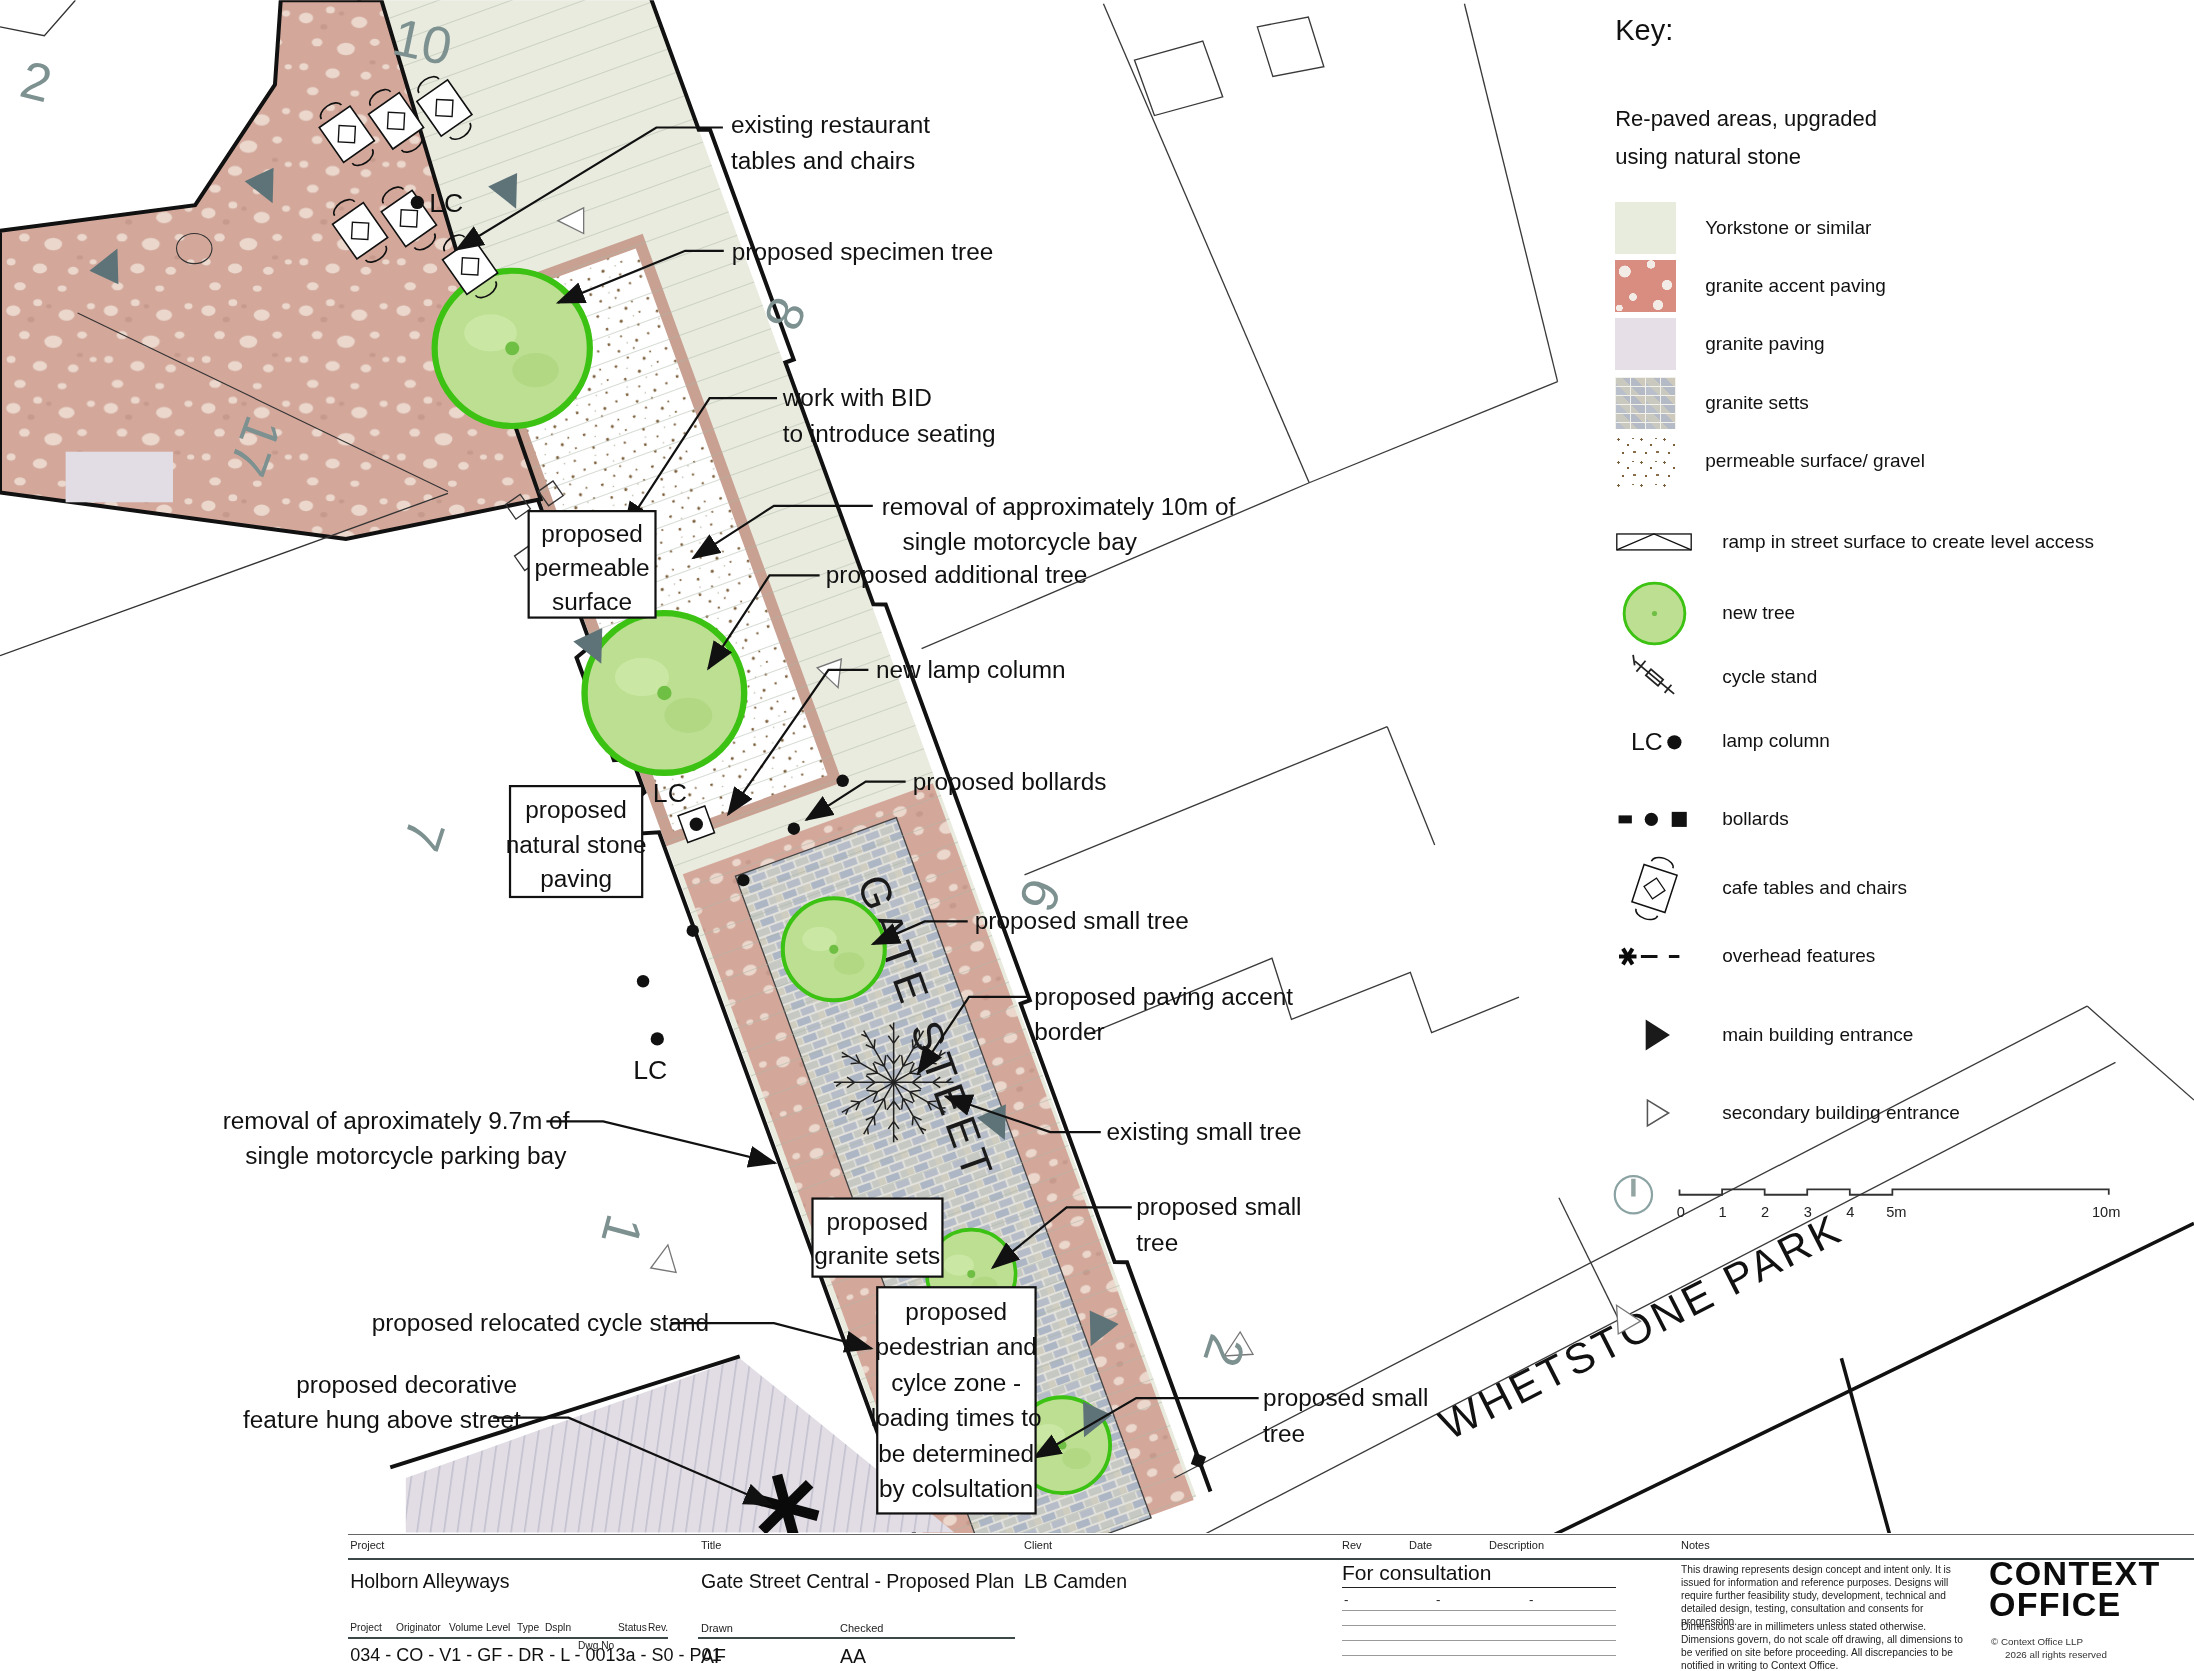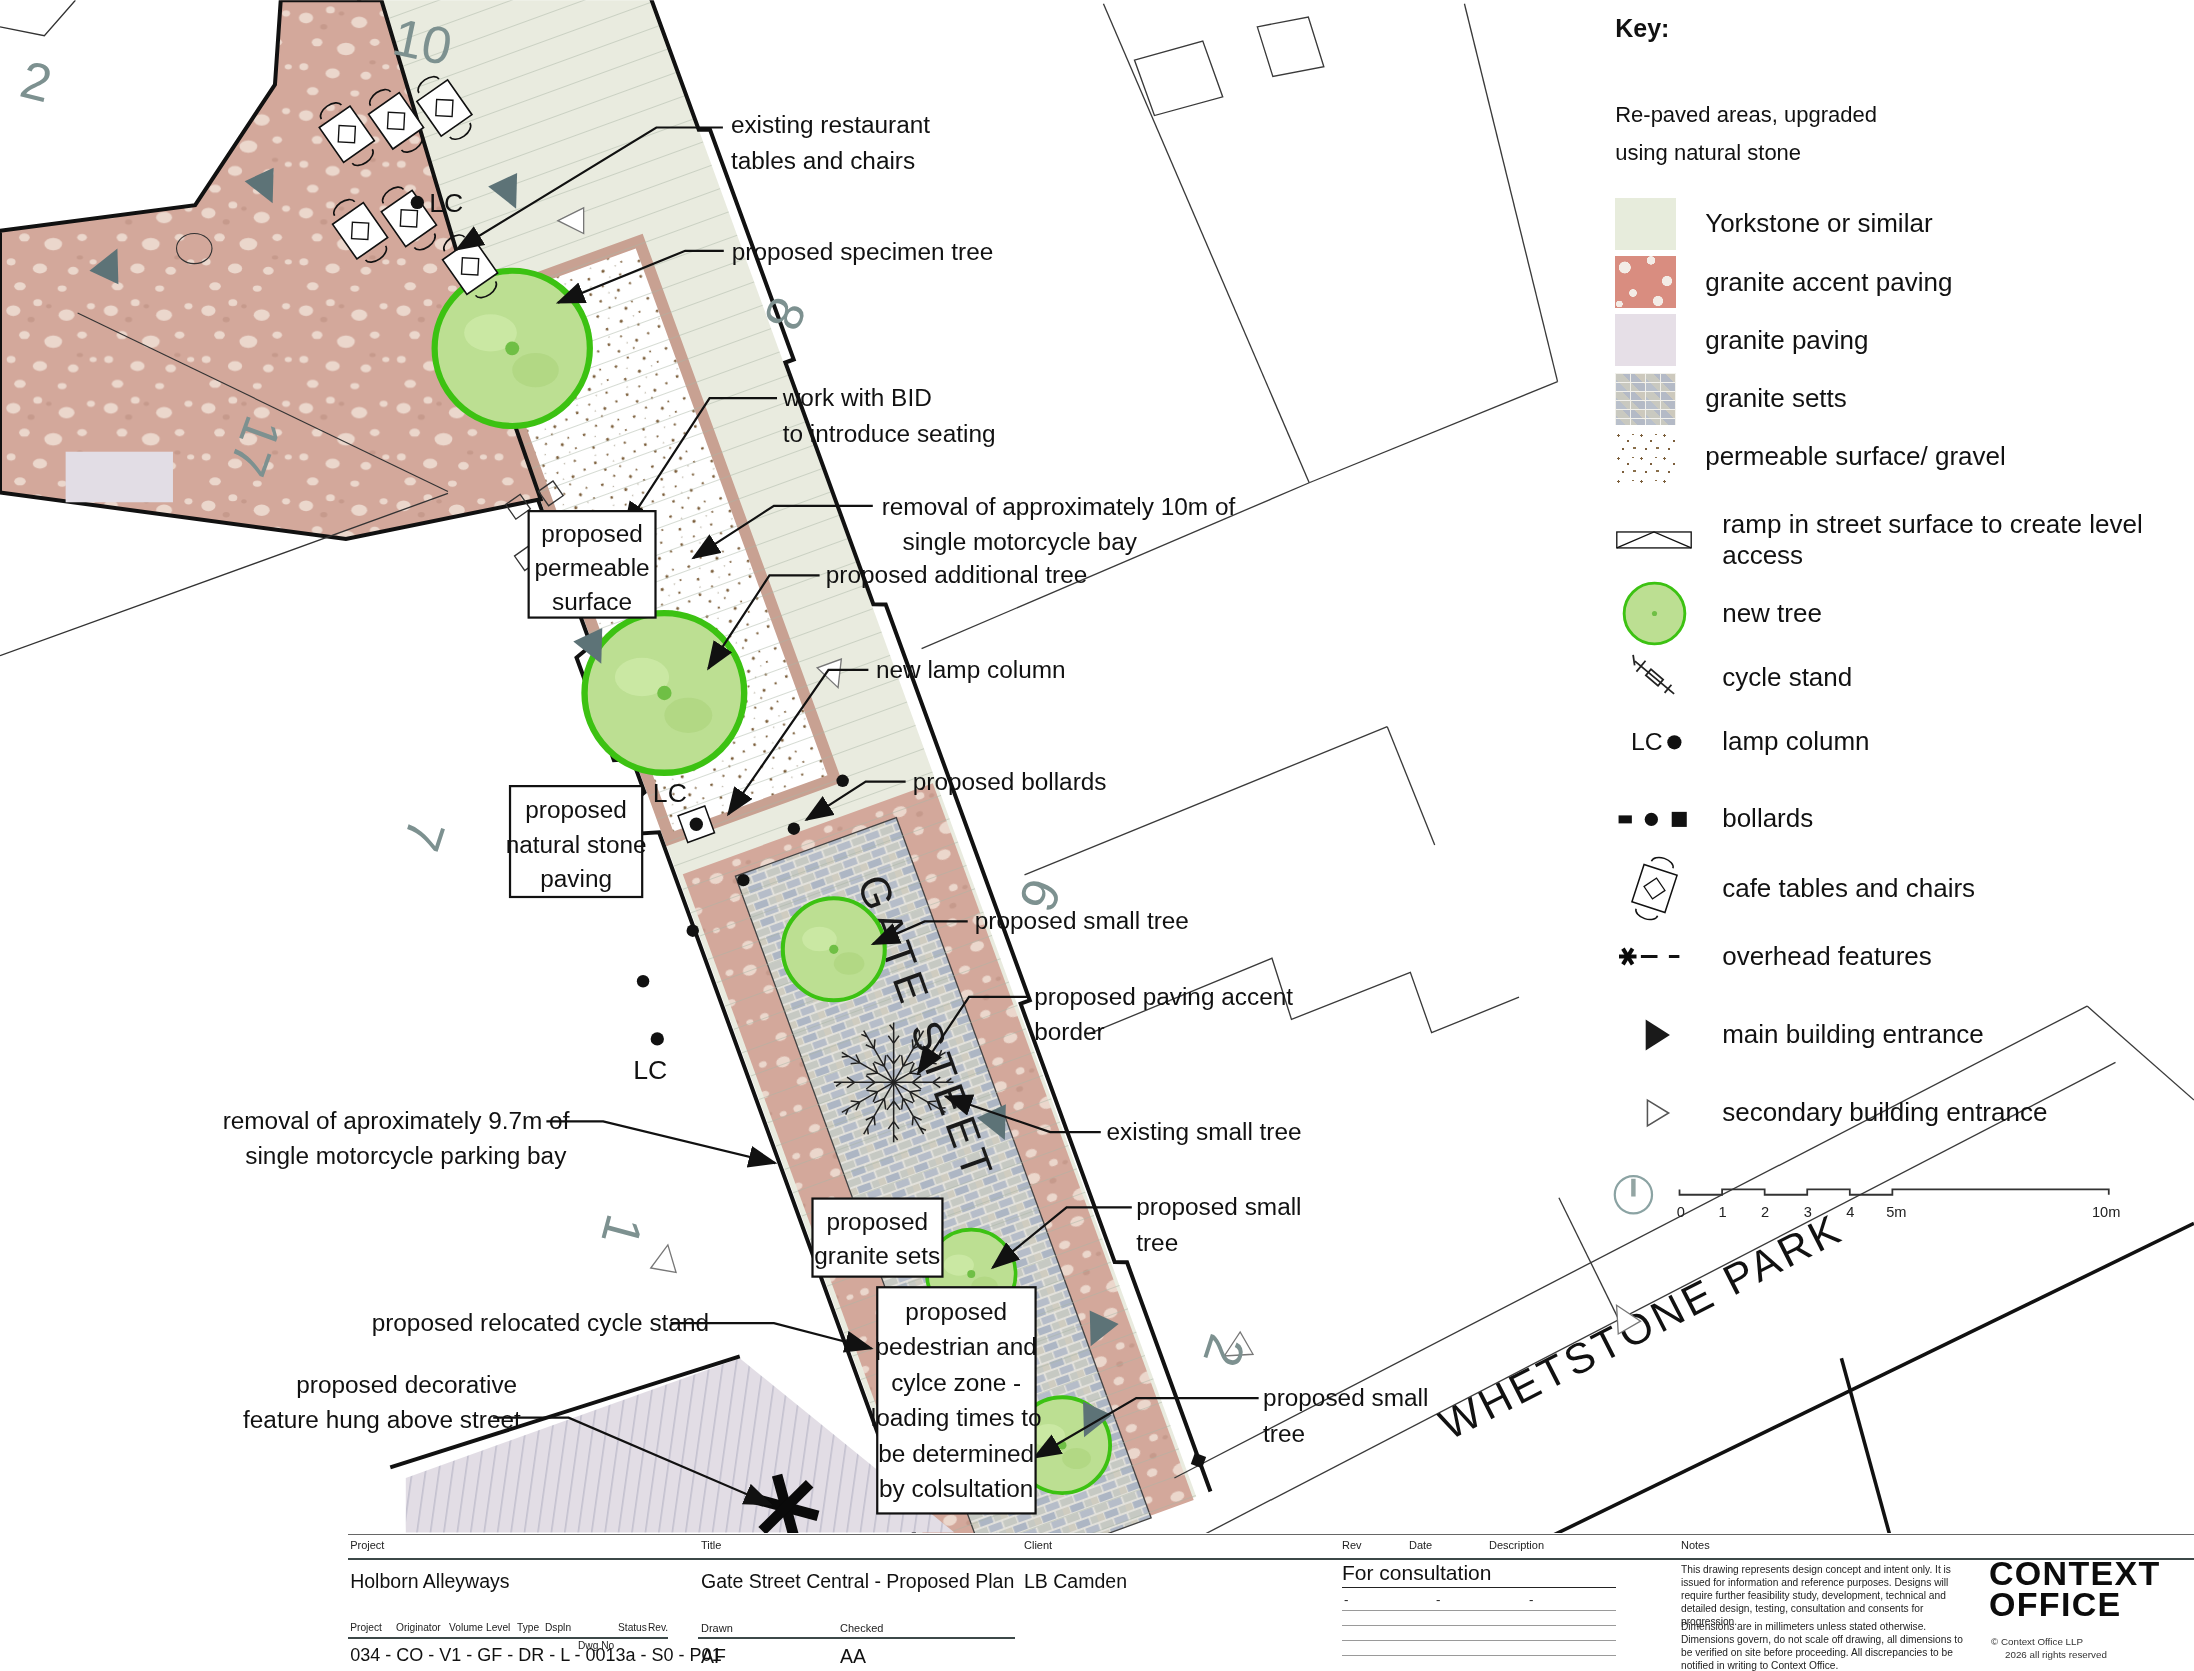--- a/index.html
+++ b/index.html
@@ -7,26 +7,26 @@
   .sheet{position:relative;width:2194px;height:1672px;background:#fff;overflow:hidden;}
   svg text{font-family:"Liberation Sans", sans-serif;}
   .callout{fill:#111;font-size:55px;}
   .boxtxt{fill:#111;font-size:55px;text-anchor:middle;}
   .numeral{fill:#7d9190;font-size:118px;}
   .lc{fill:#111;font-size:60px;}
   .streetname{fill:#1a1a1a;font-size:96px;letter-spacing:14px;}
 
   
   .key{position:absolute;left:1609px;top:8px;width:584px;}
-  .key h1{font-size:25px;font-weight:700;margin:6.2px 0 53px 6.2px;}
+  .key h1{font-size:29px;font-weight:400;margin:6.2px 0 53px 6.2px;}
   .key .intro{font-size:22px;line-height:1.7;margin:0 0 27px 6.2px;}
   .krow{display:flex;align-items:center;margin:0 0 6.2px 6.2px;}
   .krow .swatch{width:61px;height:52px;flex:0 0 61px;}
   .krow .glyph{width:78px;height:58px;flex:0 0 78px;display:flex;align-items:center;justify-content:center;}
-  .krow .klabel{font-size:26px;margin-left:29px;}
+  .krow .klabel{font-size:19px;margin-left:29px;}
   .sw-york{background:#e7ecdc;}
   .sw-granite{background:#e6dfe7;}
   .sw-accent{background:#d98d80;
     background-image:radial-gradient(circle 6.2px at 9.8px 11.5px,#f3ece6 92%,transparent),
       radial-gradient(circle 4.4px at 36px 4.4px,#f3ece6 92%,transparent),
       radial-gradient(circle 5.3px at 52px 25px,#f3ece6 92%,transparent),
       radial-gradient(circle 4px at 18px 37px,#f3ece6 92%,transparent),
       radial-gradient(circle 5.3px at 43px 45px,#f3ece6 92%,transparent),
       radial-gradient(circle 3.5px at 4.4px 48px,#f3ece6 92%,transparent);}
   .sw-setts{background:#dfdfda;

